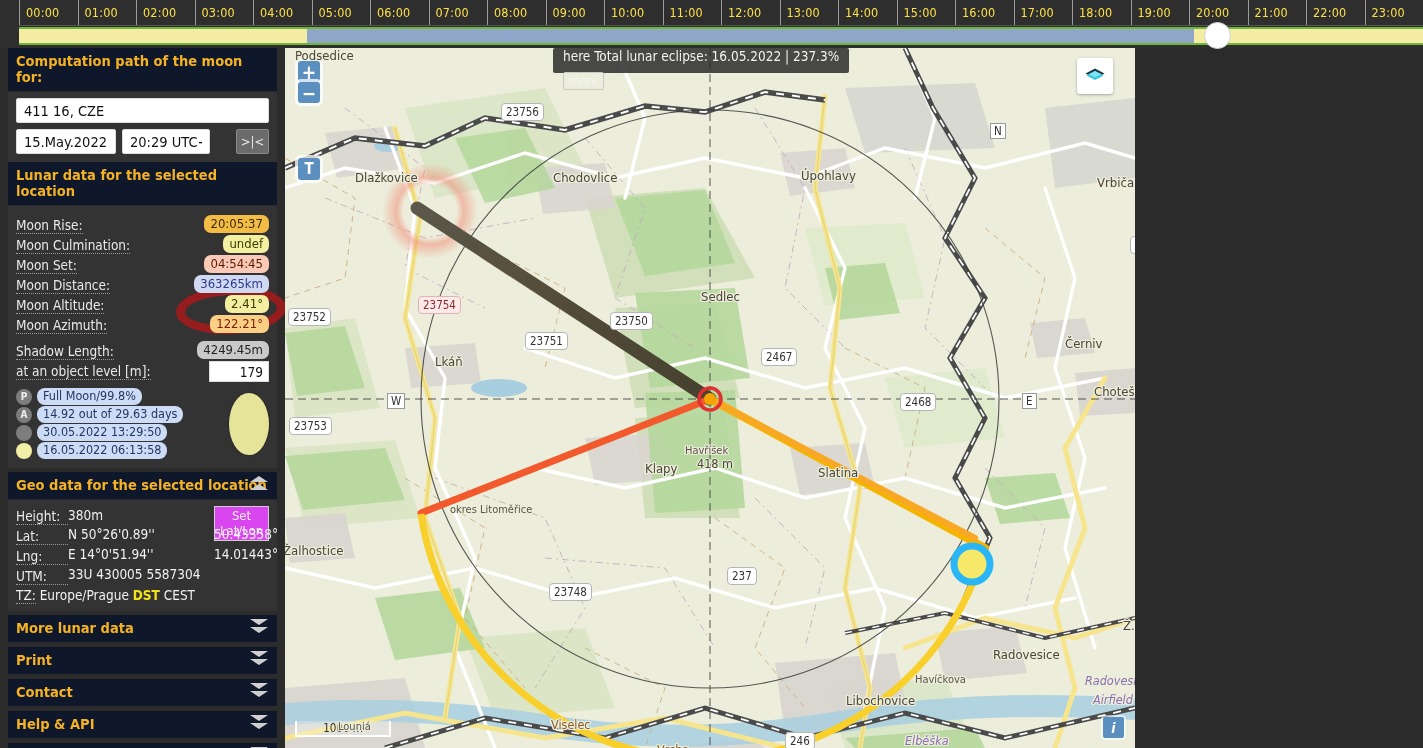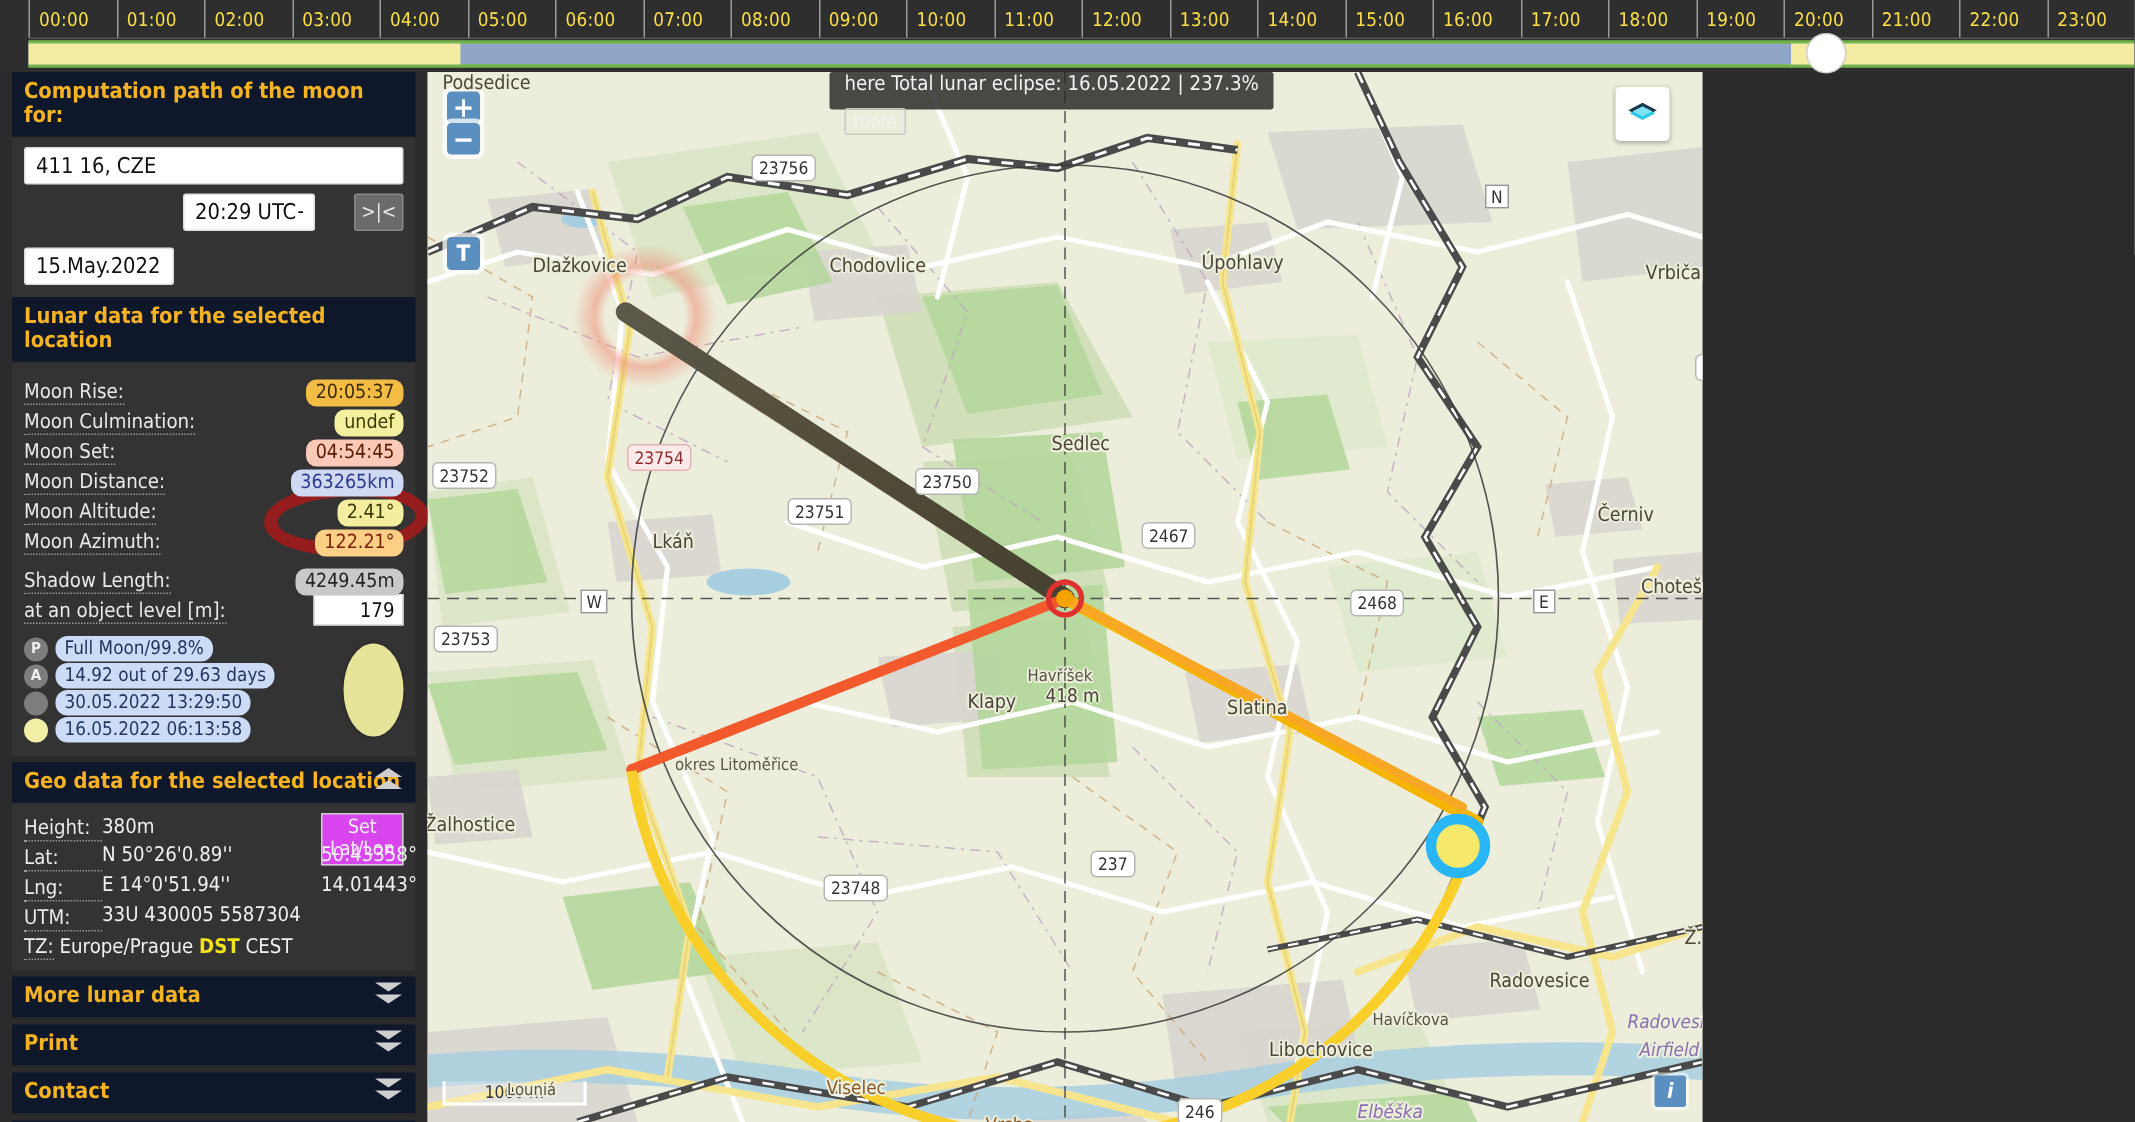--- a/index.html
+++ b/index.html
@@ -61,32 +61,32 @@
   .chev.up i { border-bottom: 6px solid #cfcfcf; }
 
   .panel-box { margin: 0 8px; background: #333; padding: 6px 8px 8px 8px; }
 
   .inp {
     display: block; width: 100%; height: 25px; background: #fff;
     border: 1px solid #ddd; border-radius: 2px; color: #111;
     font-size: 14.5px; font-family: inherit; padding: 0 7px; margin-bottom: 6px;
   }
   .row-inline { display: flex; gap: 6px; align-items: flex-start; }
-  .inp.date { width: 100px; margin-bottom: 0; margin-top: 36px; }
+  .inp.date { width: 100px; margin-bottom: 0; }
   .inp.time { width: 88px; margin-bottom: 0; }
   .btn-dark {
     margin-left: auto; width: 33px; height: 25px; background: #6b6b6b;
     color: #e8e8e8; border: 1px solid #8a8a8a; border-radius: 2px;
     font-size: 13px; font-family: inherit; cursor: pointer;
     display: flex; align-items: center; justify-content: center;
   }
 
   
   #lunar-box { position: relative; padding-top: 9px; }
-  .dl-row { display: flex; align-items: flex-end; height: 20px; }
+  .dl-row { display: flex; align-items: flex-start; height: 20px; }
   .dl-label {
     color: #e9e9e9; font-size: 13.5px;
     border-bottom: 1px dotted #9a9a9a; align-self: flex-start;
     margin-top: 2px; line-height: 16px;
   }
   .dl-val {
     margin-left: auto; font-size: 13px; padding: 1px 6px 2px 6px;
     border-radius: 7px; color: #222; position: relative; z-index: 3;
     white-space: nowrap;
   }

